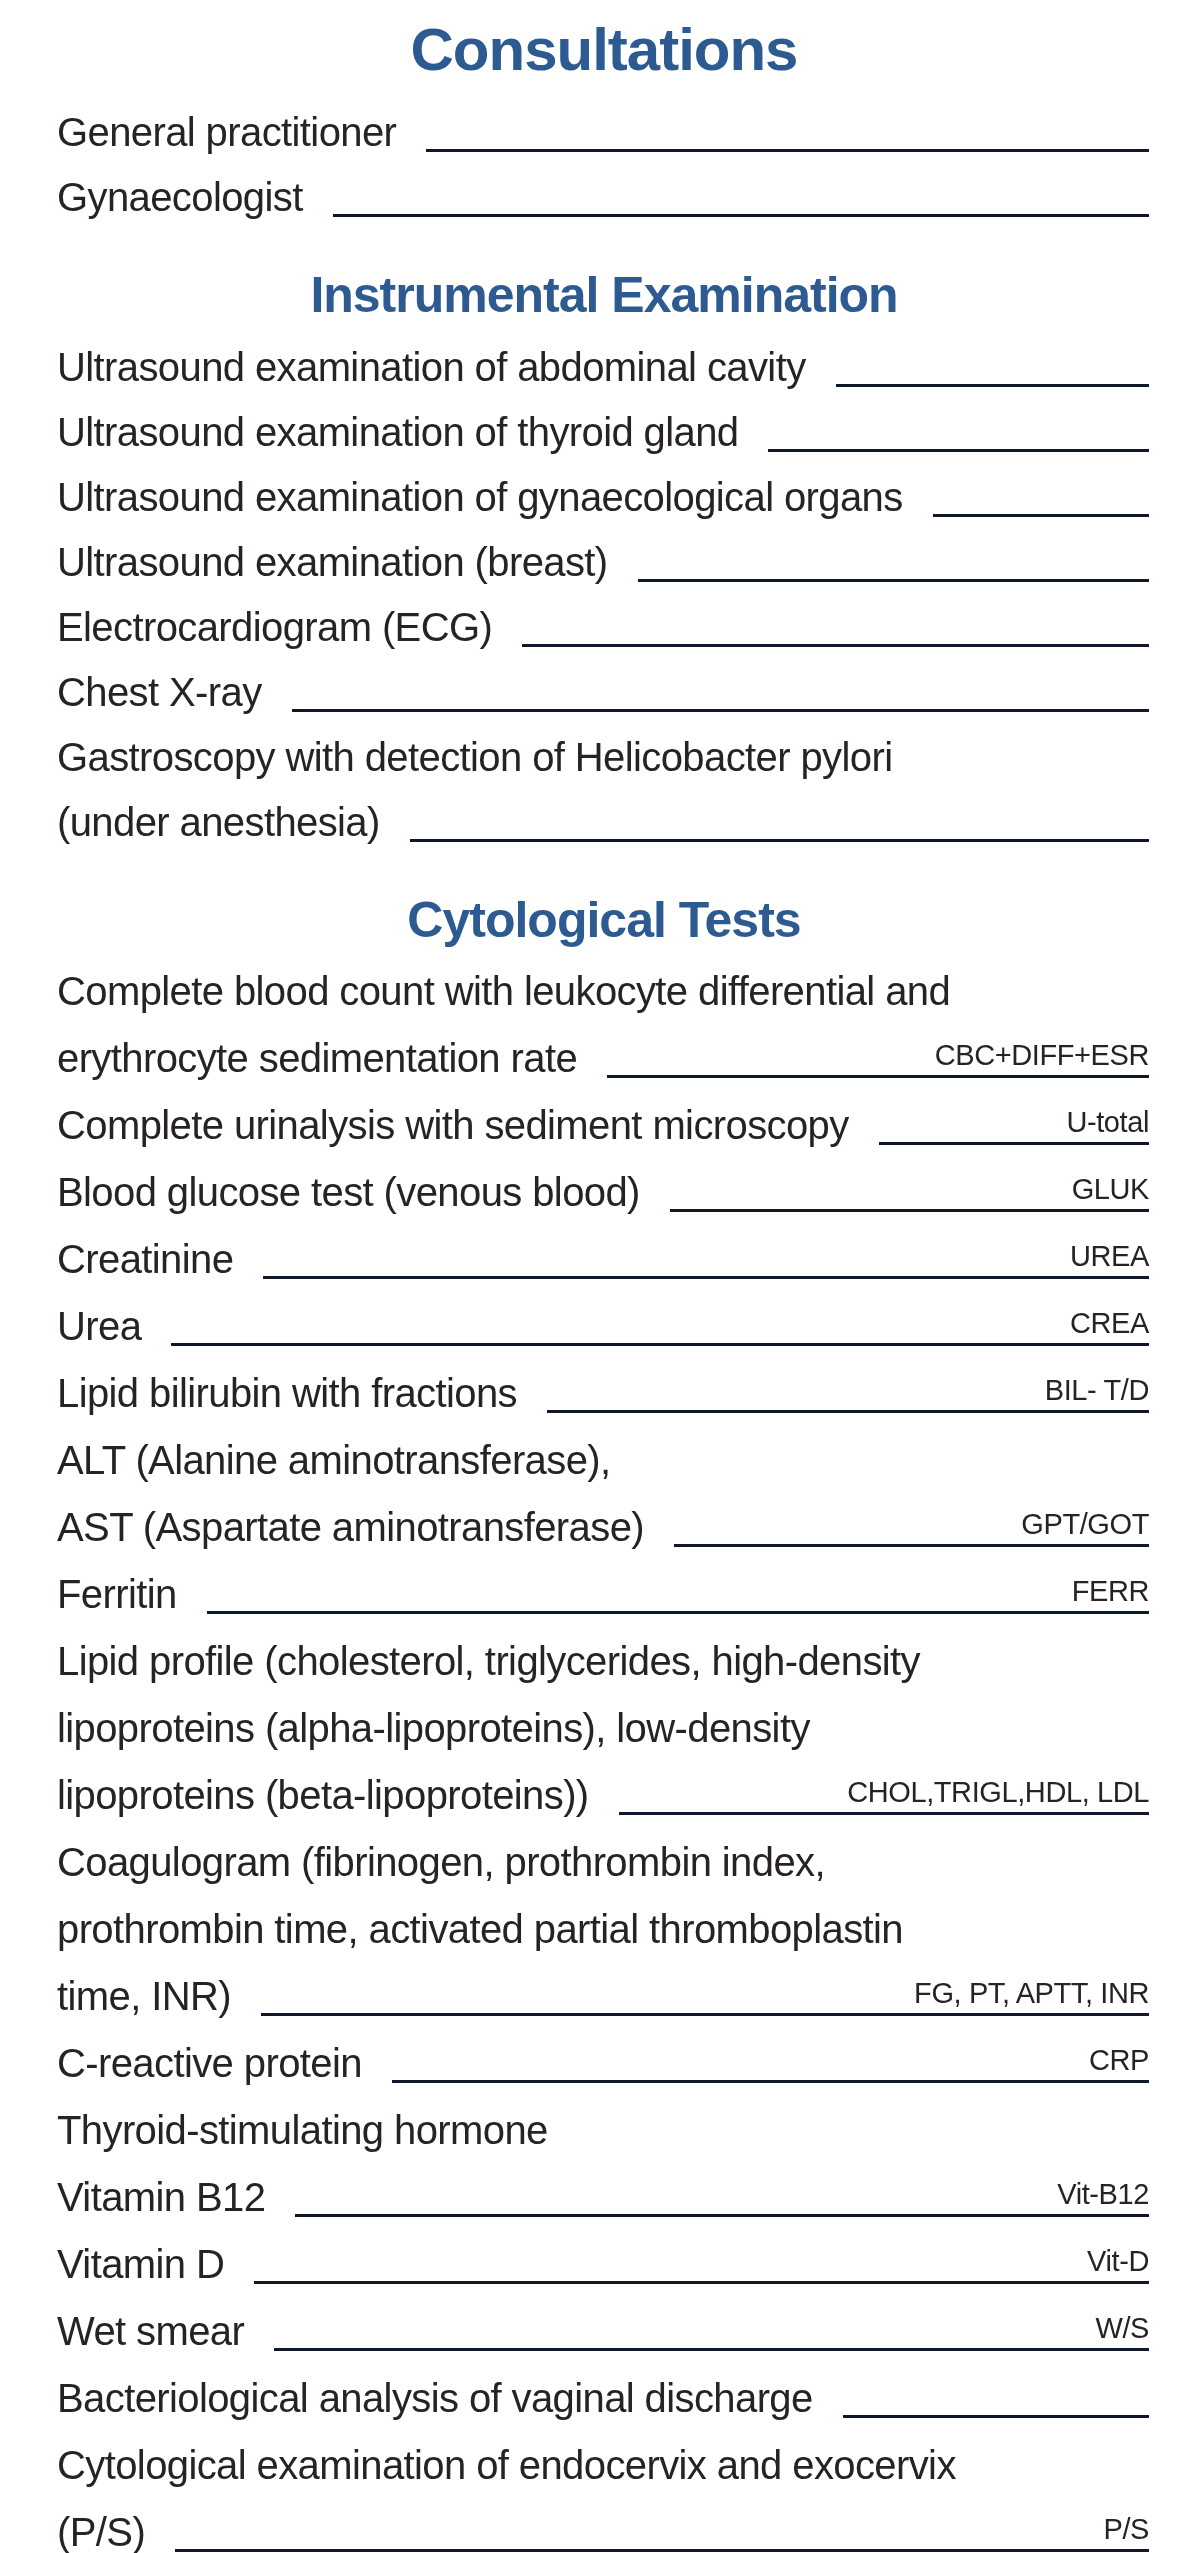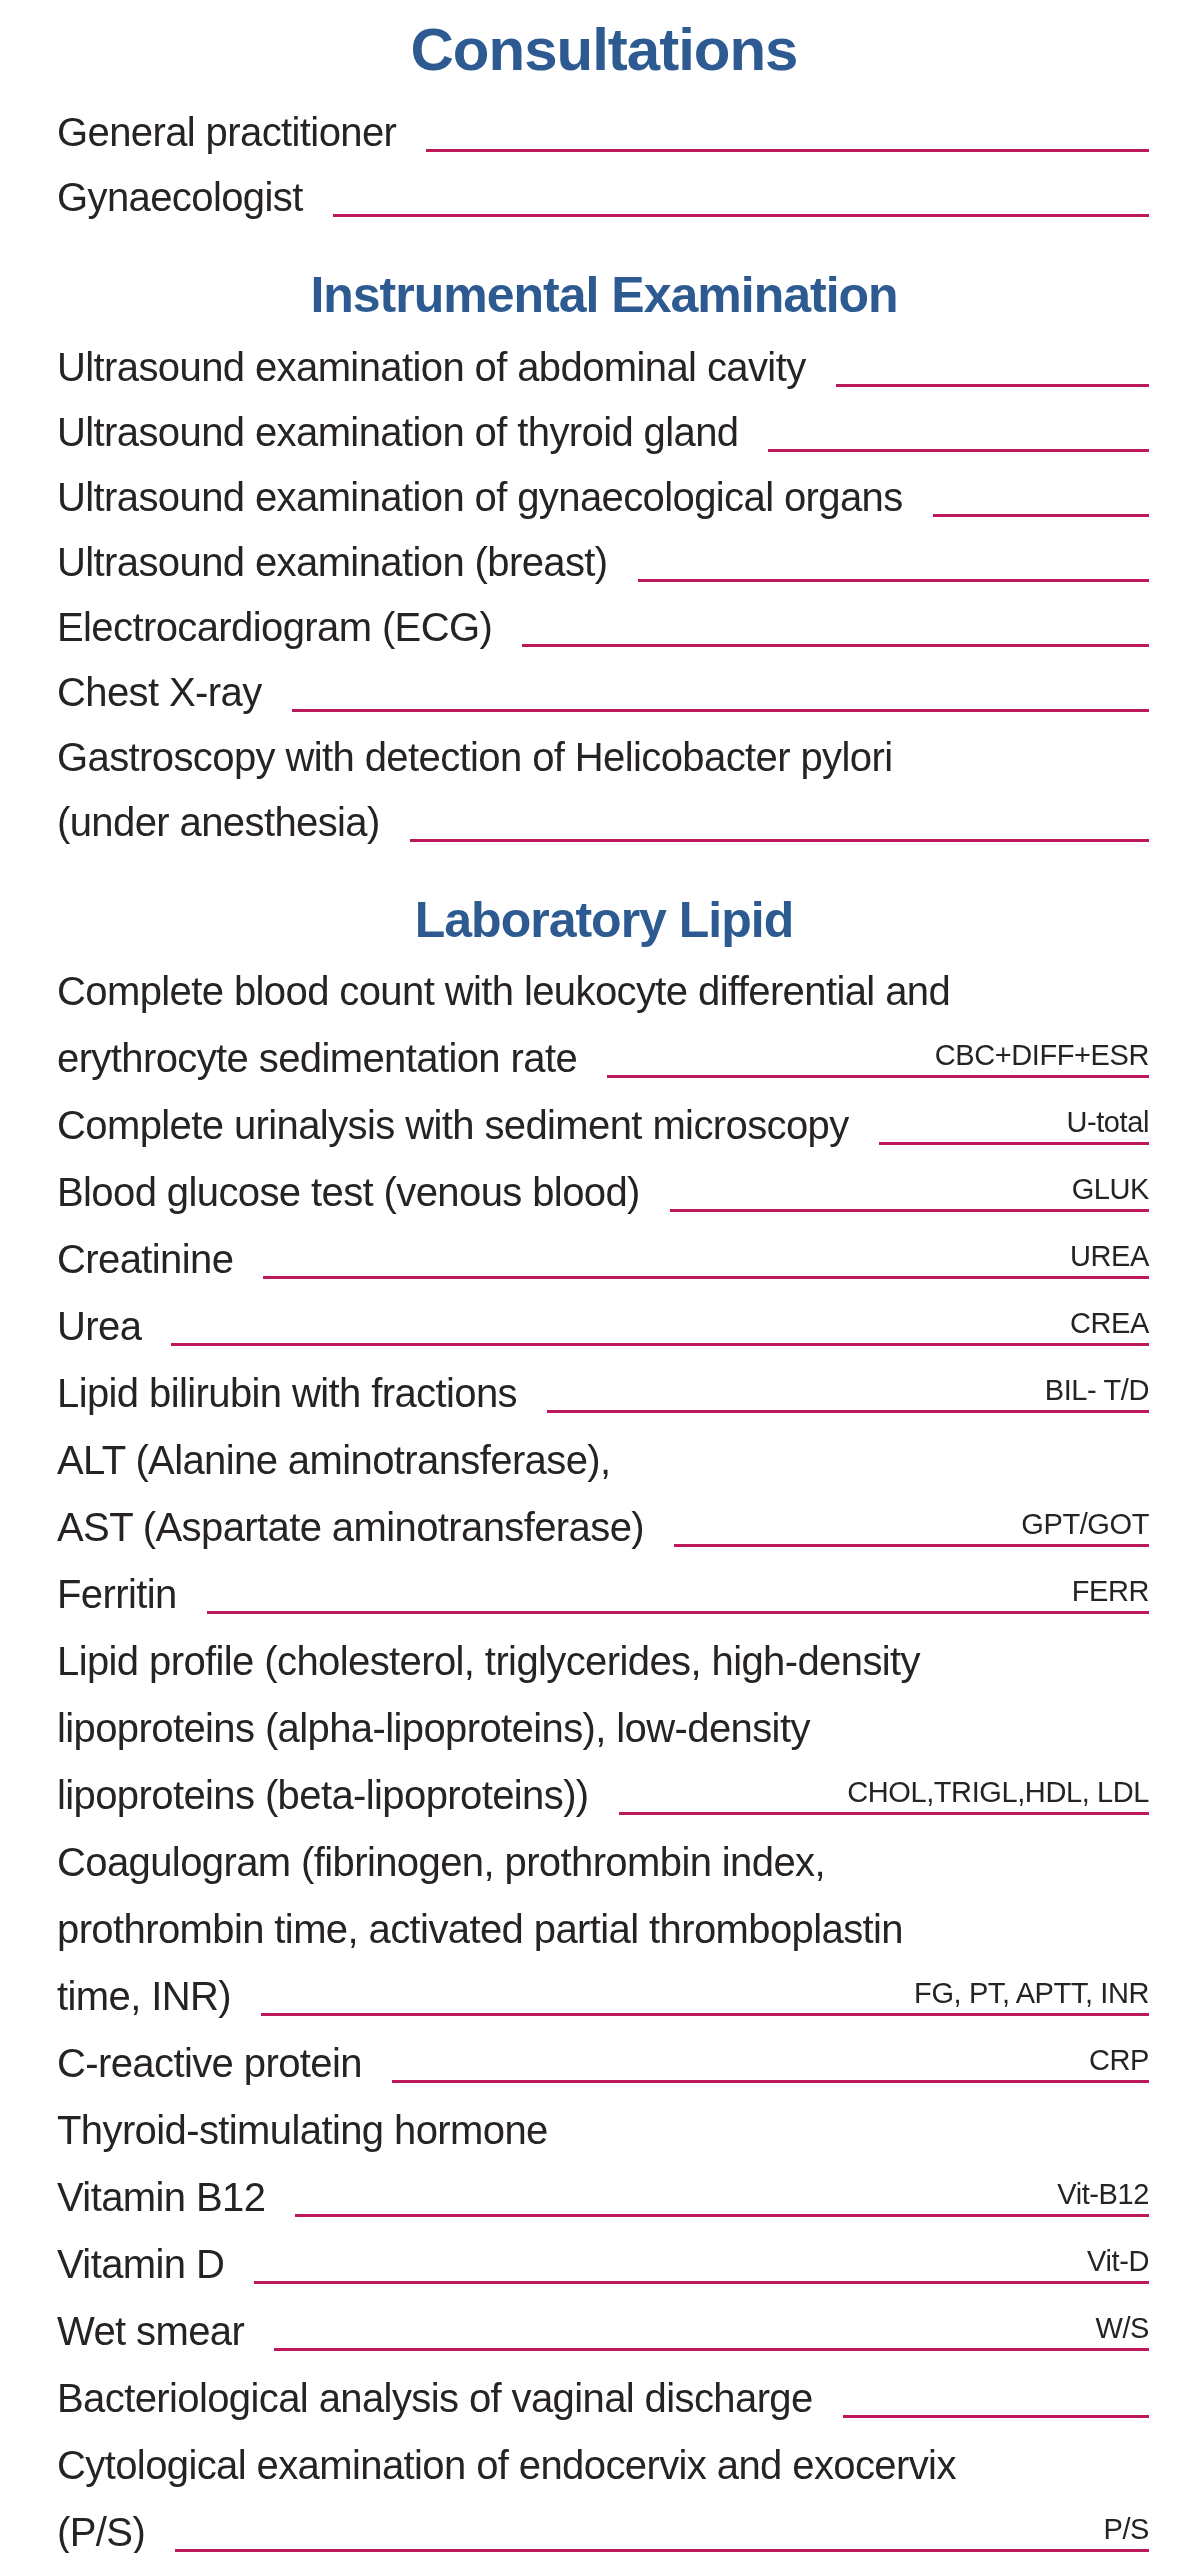--- a/index.html
+++ b/index.html
@@ -45,21 +45,21 @@
   .label {
     font-size: 40px;
     line-height: 1.15;
     letter-spacing: -0.6px;
     padding-bottom: 8px;
     white-space: nowrap;
   }
   .fill {
     flex: 1;
     min-width: 35px;
-    border-bottom: 3px solid #be185d;
+    border-bottom: 3px solid #0f172a;
     margin: 0 2px 14px 30px;
     position: relative;
     height: 40px;
   }
   .code {
     position: absolute;
     right: 0;
     bottom: 3px;
     font-size: 29px;
     letter-spacing: -0.4px;
@@ -128,21 +128,21 @@
         <div class="row">
           <span class="label">Gastroscopy with detection of Helicobacter pylori</span>
         </div>
         <div class="row">
           <span class="label">(under anesthesia)</span>
           <span class="fill"></span>
         </div>
       </div>
     </section>
     <section class="section lab">
-      <h2 class="section-title">Laboratory Lipid</h2>
+      <h2 class="section-title">Cytological Tests</h2>
       <div class="item">
         <div class="row">
           <span class="label">Complete blood count with leukocyte differential and</span>
         </div>
         <div class="row">
           <span class="label">erythrocyte sedimentation rate</span>
           <span class="fill">
             <span class="code">CBC+DIFF+ESR</span>
           </span>
         </div>

